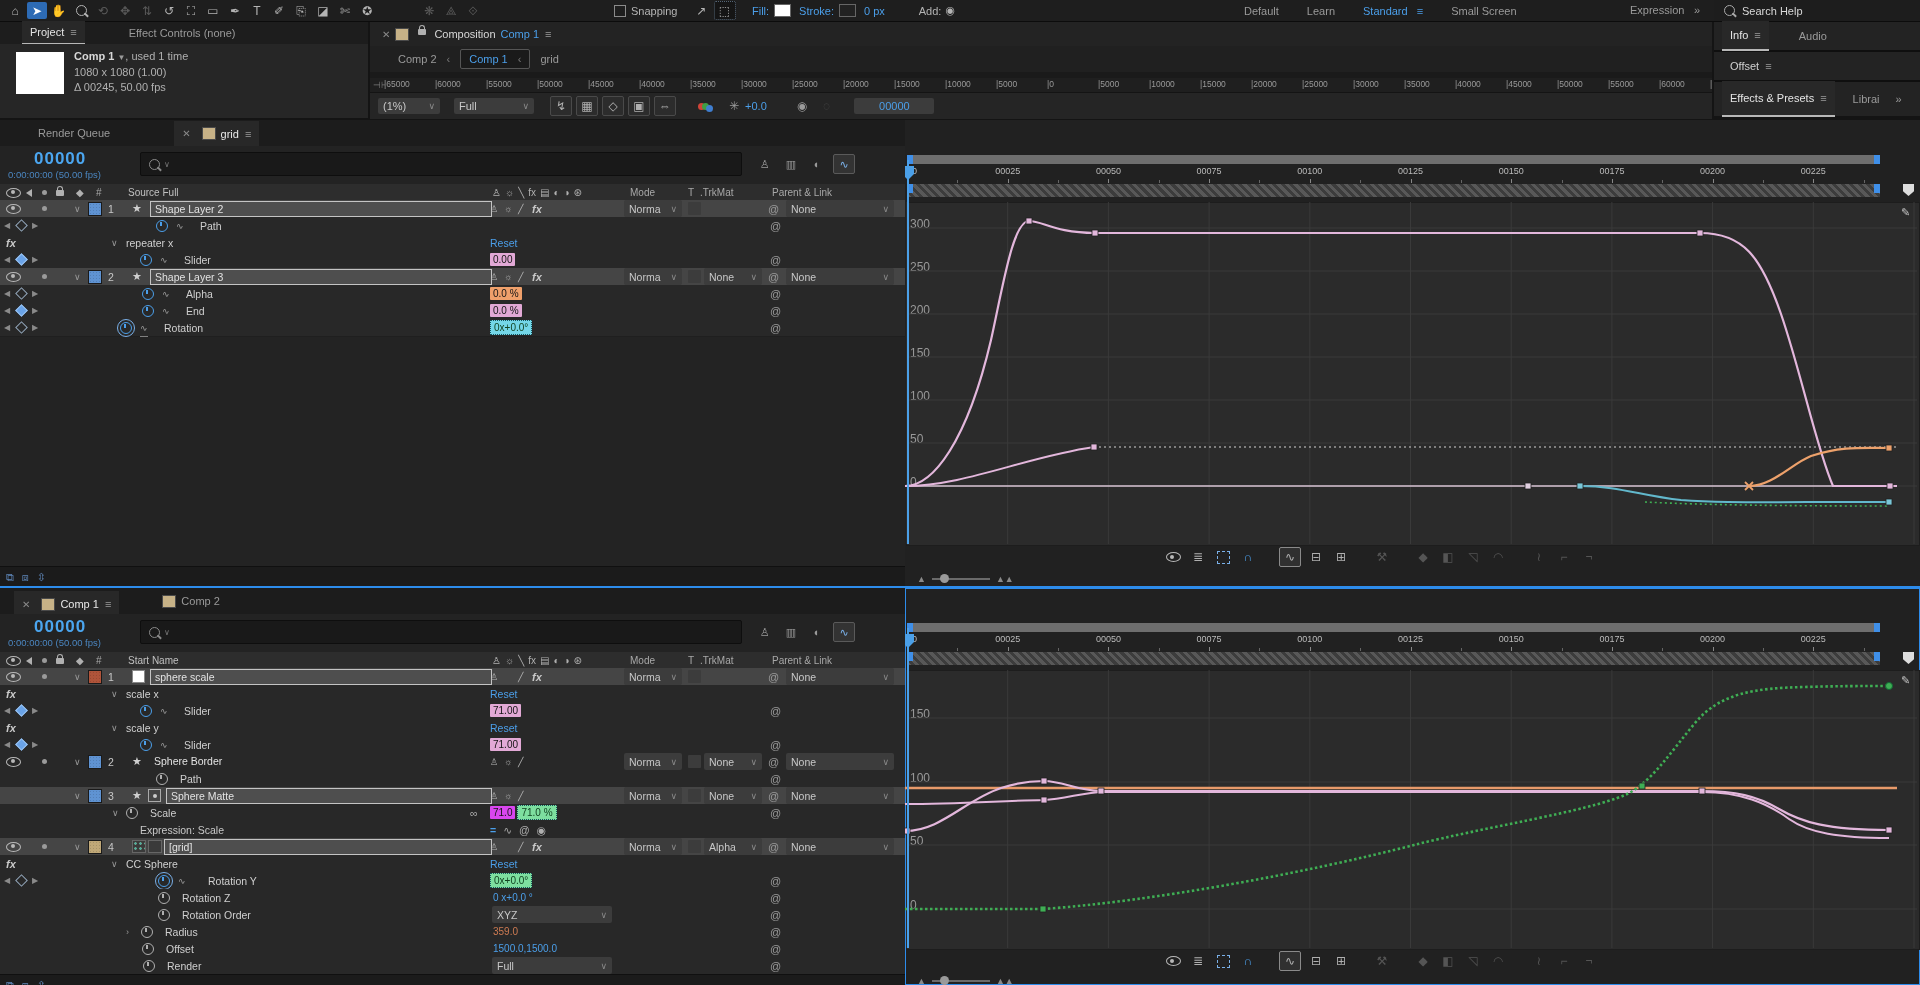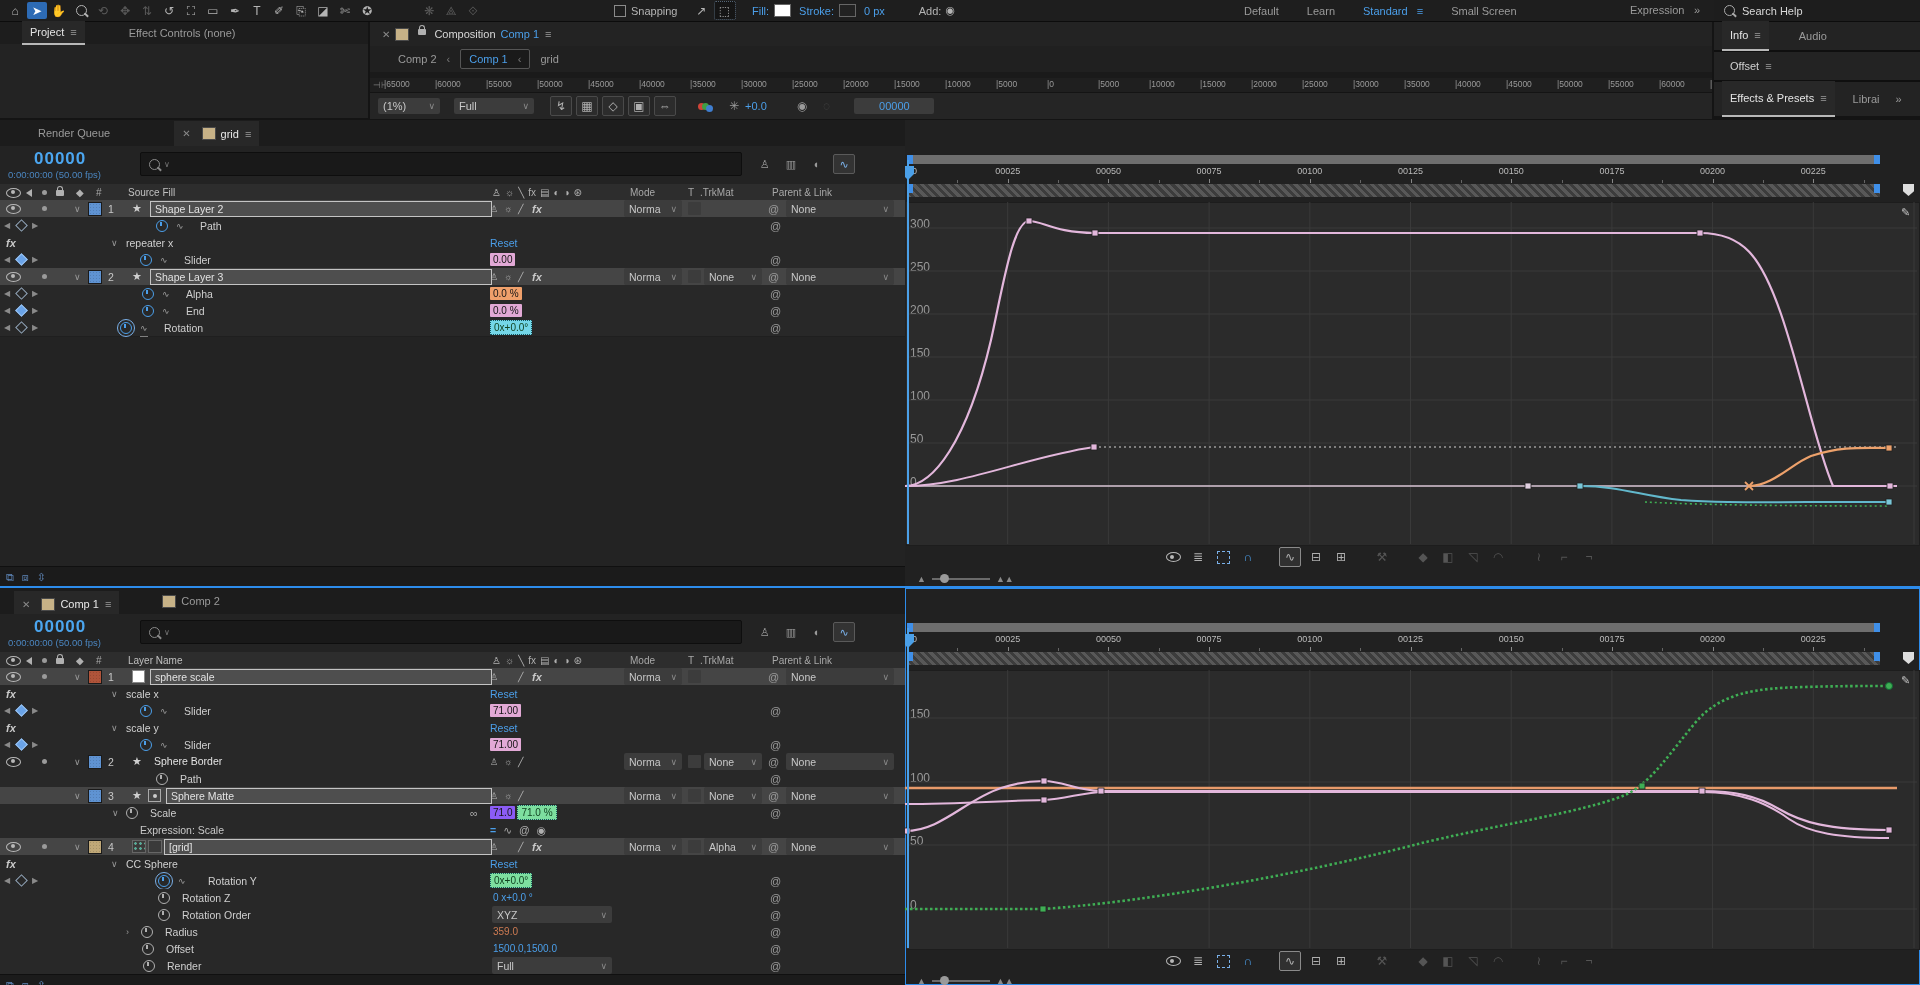--- a/index.html
+++ b/index.html
@@ -56,21 +56,21 @@
   .kf.h{border:1px solid #93a7bb;}
   .navarr{color:#8a8a8a;font-size:8px;}
   .stw{position:relative;width:10px;height:10px;border:1.5px solid #b0b0b0;border-radius:50%;}
   .stw::before{content:"";position:absolute;left:3px;top:1px;width:1.5px;height:4px;background:inherit;background:#b0b0b0;}
   .stw.on{border-color:#4b9fea;} .stw.on::before{background:#4b9fea;}
   .stw.box{outline:1px solid #7ab0e8;outline-offset:2px;border-color:#4b9fea;} .stw.box::before{background:#4b9fea;}
   .gphico{color:#a0a0a0;font-size:9px;border-bottom:1px solid #808080;line-height:8px;}
   .fxb{font-style:italic;font-weight:bold;color:#c8c8c8;font-size:11px;}
   .val{padding:0 3px;height:13px;display:flex;align-items:center;color:#141414;font-size:10px;border-radius:1px;}
   .val.vpink{background:#e2a9d6;} .val.vorange{background:#efa06b;} .val.vteal{background:#74d7e8;}
-  .val.vgreen{background:#7ddf9f;} .val.vred{background:#8b5cf6;}
+  .val.vgreen{background:#7ddf9f;} .val.vred{background:#d946ef;}
   .val.vsel{border:1px dotted #14555f;color:#114422;}
   .val.plain{background:transparent;}
   .whip{color:#9a9a9a;font-size:11px;}
   .rst{color:#4b9fea;}
   .swsico{color:#b8b8b8;font-size:9px;width:14px;text-align:center;}
   .tb{background:#3c3c3c;border-radius:1px;}
   .hdricon{color:#b0b0b0;font-size:10px;margin:0 2px;}
   .gebtn{width:20px;height:18px;display:inline-flex;align-items:center;justify-content:center;color:#9a9a9a;font-size:11px;margin-right:6px;border-radius:2px;}
   .gebtn.on{background:#333;border:1px solid #5a5a5a;color:#7ab0e8;}
   .stripico{color:#5e86b8;font-size:11px;margin-right:8px;}
@@ -161,20 +161,29 @@
   </div>
 
   <div class="ab panel" style="left:0;top:22px;width:368px;height:96px;">
     <div class="fx" style="height:22px;background:#1d1d1d;">
       <span class="ptab on" style="margin-left:22px;">
         <span>Project</span>
           <span class="menuburger">≡</span>
       </span>
       <span class="ptab" style="margin-left:36px;">Effect Controls (none)</span>
     </div>
+    <div style="position:relative;height:74px;background:#262626;">
+      <span class="ab" style="left:16px;top:8px;width:48px;height:42px;background:#fff;"></span>
+      <span class="ab" style="left:74px;top:6px;color:#d8d8d8;font-weight:bold;">
+        <span>Comp 1</span>
+        <span style="font-size:8px;color:#9a9a9a;">▼</span><span style="font-weight:normal;color:#b0b0b0;">, used 1 time</span>
+      </span>
+      <span class="ab" style="left:74px;top:22px;color:#b0b0b0;">1080 x 1080 (1.00)</span>
+      <span class="ab" style="left:74px;top:37px;color:#b0b0b0;">Δ 00245, 50.00 fps</span>
+    </div>
   </div>
 
   <div class="ab panel" style="left:370px;top:22px;width:1342px;height:96px;">
     <div class="fx" style="height:24px;background:#232323;">
       <span style="color:#8a8a8a;margin-left:12px;font-size:10px;">✕</span>
       <span class="tanbox"></span>
       <span class="ico-lock" style="margin:0 8px 4px 4px;"></span>
       <span style="color:#d8d8d8;">Composition</span>
       <span class="bluetxt" style="margin-left:5px;">Comp 1</span>
       <span class="menuburger">≡</span>
@@ -305,21 +314,21 @@
           <span class="ico-spk"></span>
         </span>
     <span class="cell" style="left:42px;">
           <span class="dot"></span>
         </span>
     <span class="cell" style="left:56px;">
           <span class="ico-lock" style="margin-top:0;"></span>
         </span>
     <span class="cell" style="left:76px;color:#b0b0b0;">◆</span>
     <span class="cell" style="left:96px;">#</span>
-    <span class="cell" style="left:128px;color:#c0c0c0;">Source Fill</span>
+    <span class="cell" style="left:128px;color:#c0c0c0;">Source Full</span>
     <span class="cell" style="left:490px;">
           <span class="hdricon">♙</span>
           <span class="hdricon">☼</span>
           <span class="hdricon">╲</span>
           <span class="hdricon">fx</span>
           <span class="hdricon">▤</span>
           <span class="hdricon">◐</span>
           <span class="hdricon">◑</span>
           <span class="hdricon">⊛</span>
         </span>
@@ -612,21 +621,21 @@
           <span class="ico-spk"></span>
         </span>
     <span class="cell" style="left:42px;">
           <span class="dot"></span>
         </span>
     <span class="cell" style="left:56px;">
           <span class="ico-lock" style="margin-top:0;"></span>
         </span>
     <span class="cell" style="left:76px;color:#b0b0b0;">◆</span>
     <span class="cell" style="left:96px;">#</span>
-    <span class="cell" style="left:128px;color:#c0c0c0;">Layer Name</span>
+    <span class="cell" style="left:128px;color:#c0c0c0;">Start Name</span>
     <span class="cell" style="left:490px;">
           <span class="hdricon">♙</span>
           <span class="hdricon">☼</span>
           <span class="hdricon">╲</span>
           <span class="hdricon">fx</span>
           <span class="hdricon">▤</span>
           <span class="hdricon">◐</span>
           <span class="hdricon">◑</span>
           <span class="hdricon">⊛</span>
         </span>

